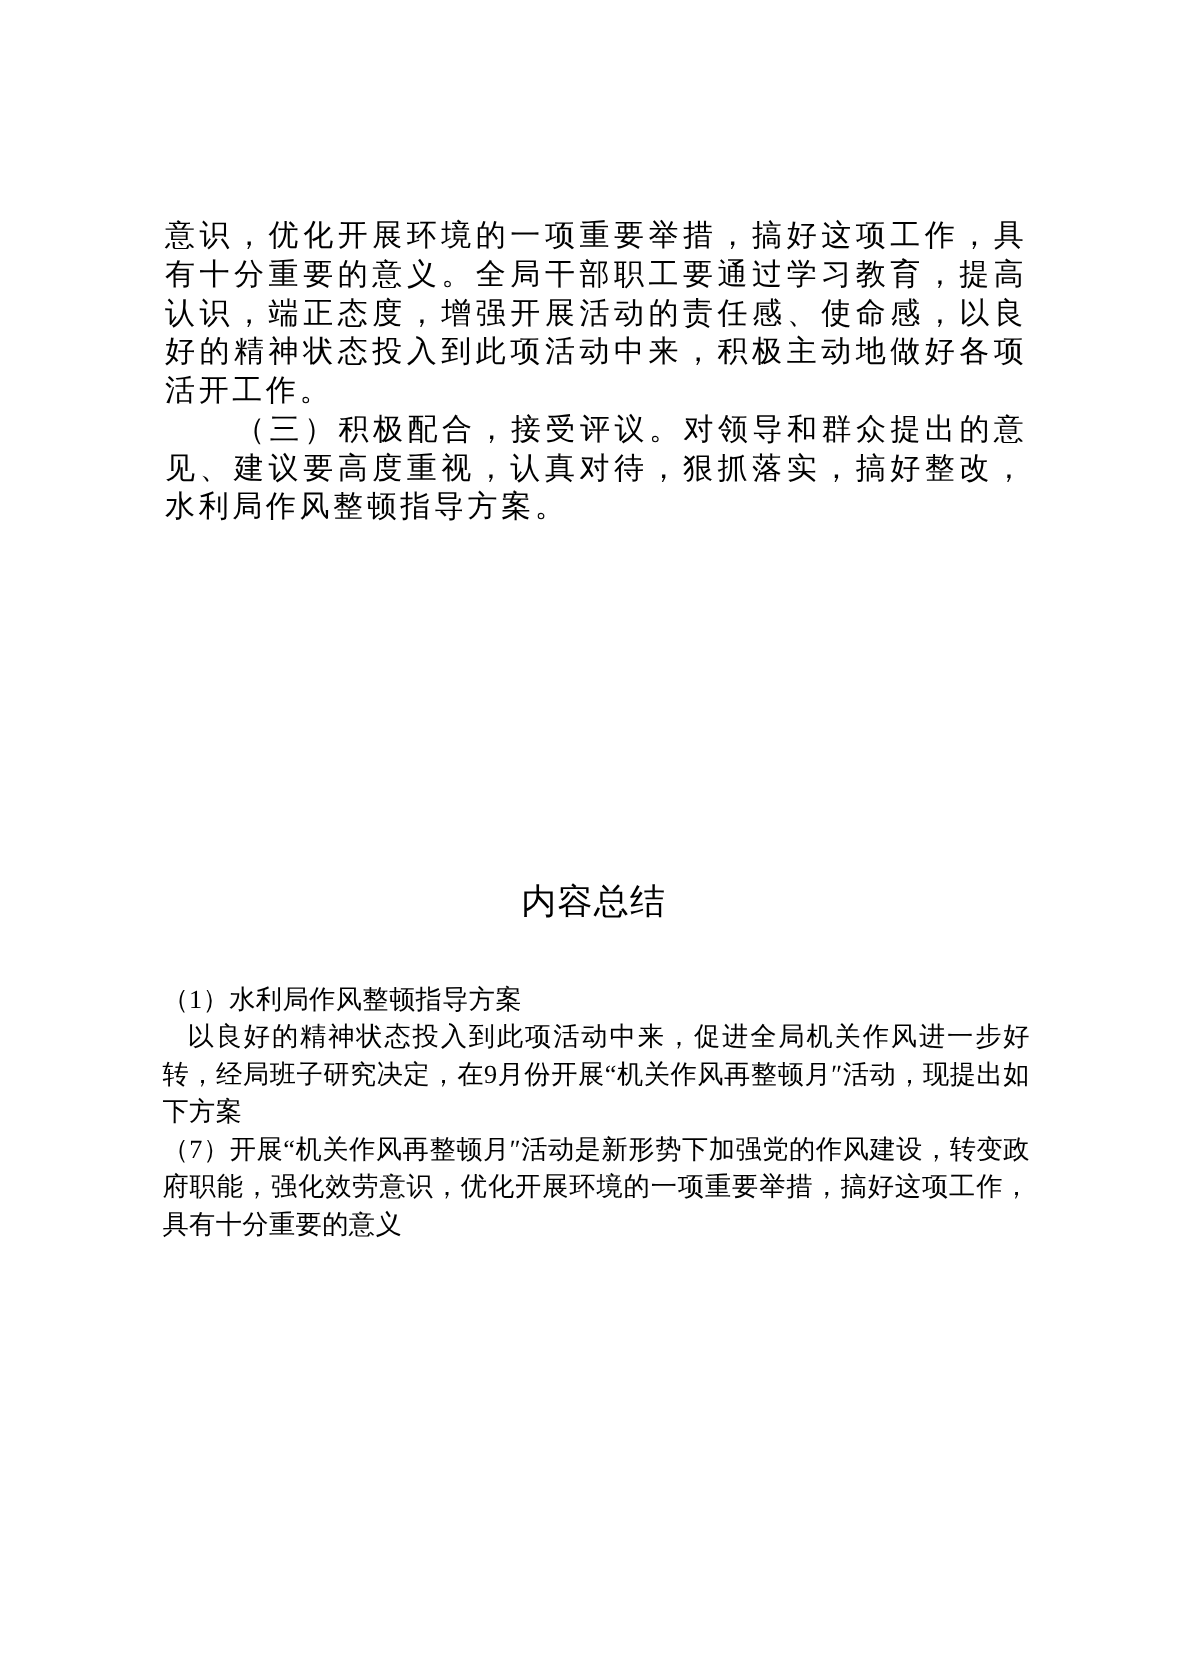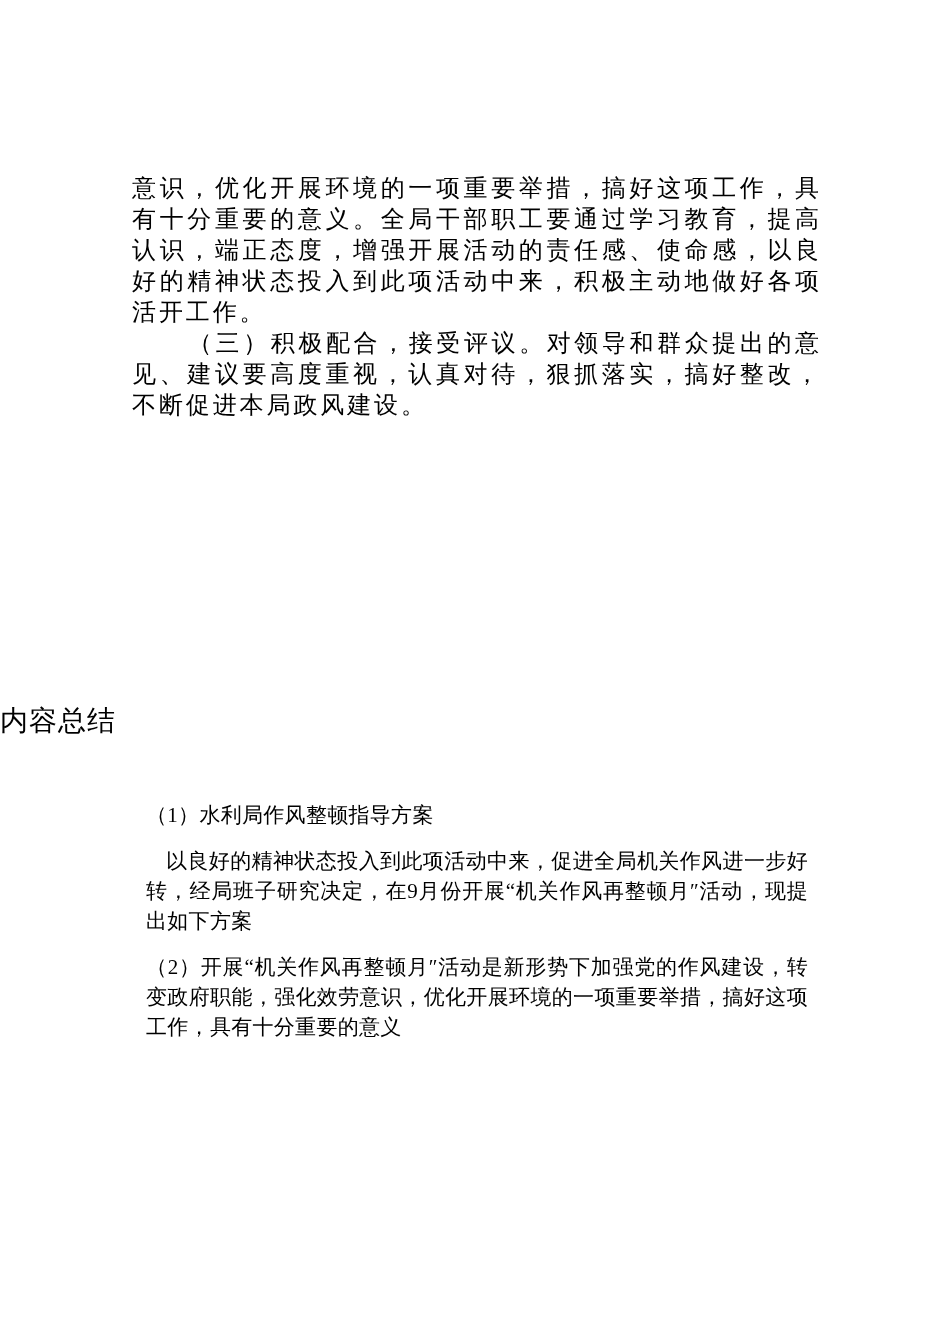--- a/index.html
+++ b/index.html
@@ -7,44 +7,44 @@
     .page { position: absolute; left: 0; top: 0; width: 950px; height: 1344px; background: #fff; }
     .body-text {
       position: absolute; left: 132px; top: 173px; width: 690px;
       font-family: "DejaVu Serif", "Liberation Serif", serif;
       font-size: 24px; line-height: 31px; letter-spacing: 2.9px;
       text-align: justify; text-align-last: left;
     }
     .body-text p { margin: 0; }
     .indent { text-indent: 56px; }
     .summary-title {
-      position: absolute; left: 0; width: 950px; top: 703px; text-align: left;
+      position: absolute; left: 0; width: 950px; top: 703px; text-align: center;
       font-family: "DejaVu Serif", "Liberation Serif", serif;
       font-size: 28px; line-height: 36px; letter-spacing: 1px;
     }
     .summary {
       position: absolute; left: 130px; top: 784px; width: 694px;
       font-family: "Liberation Serif", "DejaVu Serif", serif;
       font-size: 21px; line-height: 30px; letter-spacing: 0.3px;
       text-align: justify; text-align-last: left;
     }
-    .summary p { margin: 16px; }
+    .summary p { margin: 0; }
     .summary .indent2 { text-indent: 20px; }
   </style>
 </head>
 <body>
 
 <div class="page">
 
   <div class="body-text">
     <p>意识，优化开展环境的一项重要举措，搞好这项工作，具有十分重要的意义。全局干部职工要通过学习教育，提高认识，端正态度，增强开展活动的责任感、使命感，以良好的精神状态投入到此项活动中来，积极主动地做好各项活开工作。</p>
-    <p class="indent">（三）积极配合，接受评议。对领导和群众提出的意见、建议要高度重视，认真对待，狠抓落实，搞好整改，不断促进本局政风建设。</p>
+    <p class="indent">（三）积极配合，接受评议。对领导和群众提出的意见、建议要高度重视，认真对待，狠抓落实，搞好整改，水利局作风整顿指导方案。</p>
   </div>
 
   <div class="summary-title">内容总结</div>
 
   <div class="summary">
     <p>（1）水利局作风整顿指导方案</p>
     <p class="indent2">以良好的精神状态投入到此项活动中来，促进全局机关作风进一步好转，经局班子研究决定，在9月份开展“机关作风再整顿月″活动，现提出如下方案</p>
-    <p>（2）开展“机关作风再整顿月″活动是新形势下加强党的作风建设，转变政府职能，强化效劳意识，优化开展环境的一项重要举措，搞好这项工作，具有十分重要的意义</p>
+    <p>（7）开展“机关作风再整顿月″活动是新形势下加强党的作风建设，转变政府职能，强化效劳意识，优化开展环境的一项重要举措，搞好这项工作，具有十分重要的意义</p>
   </div>
 
 </div>
 
 </body></html>

